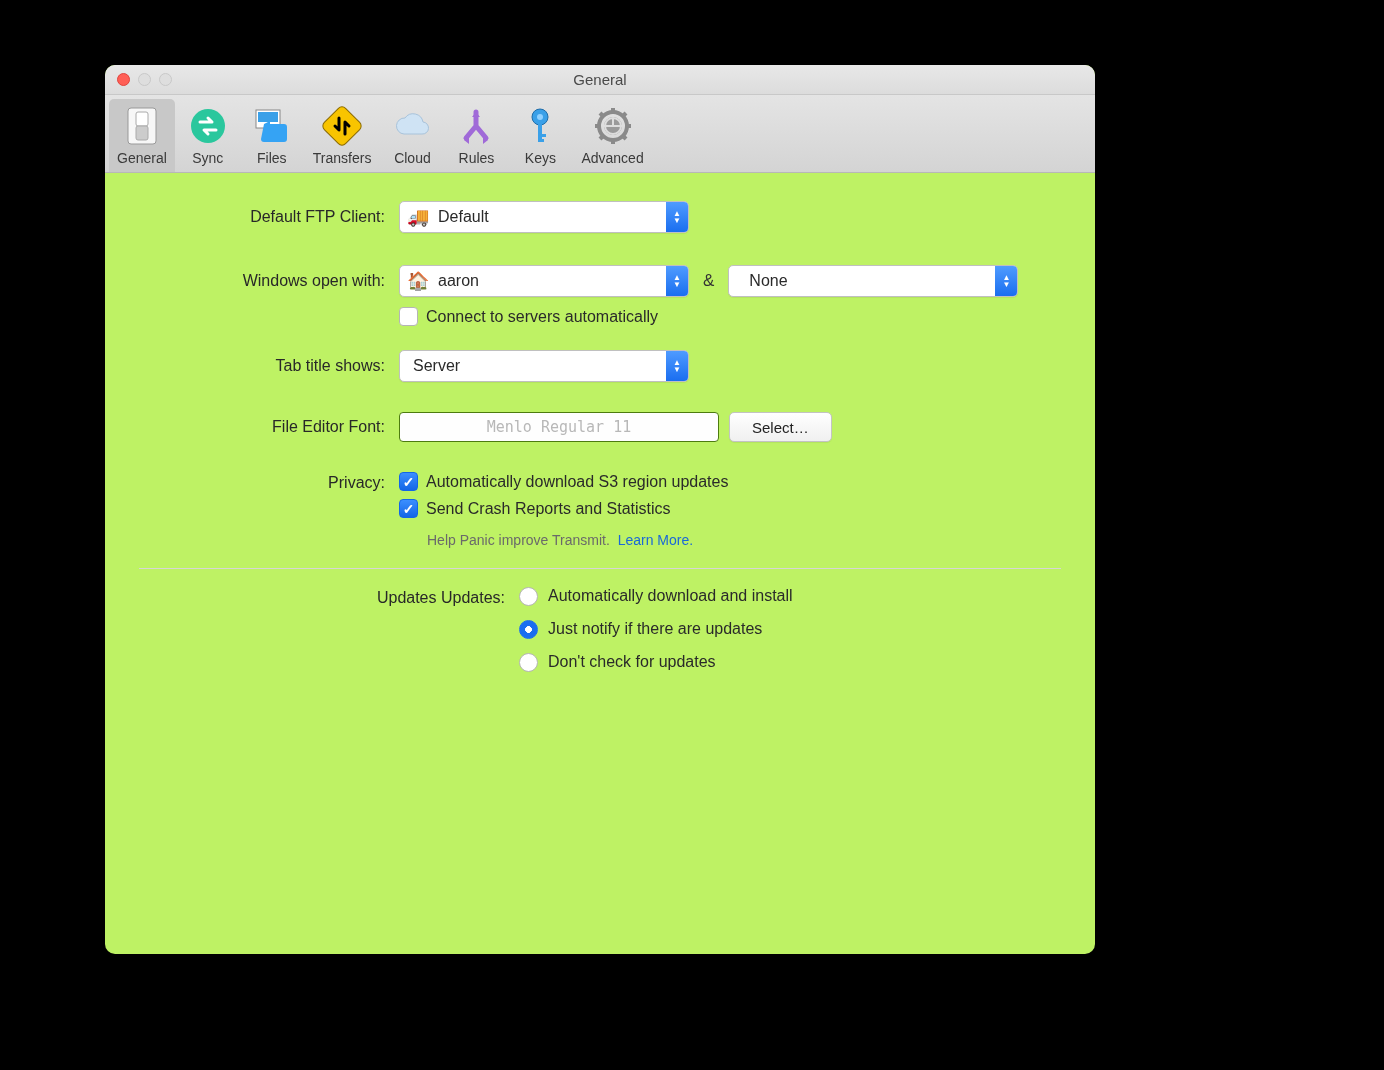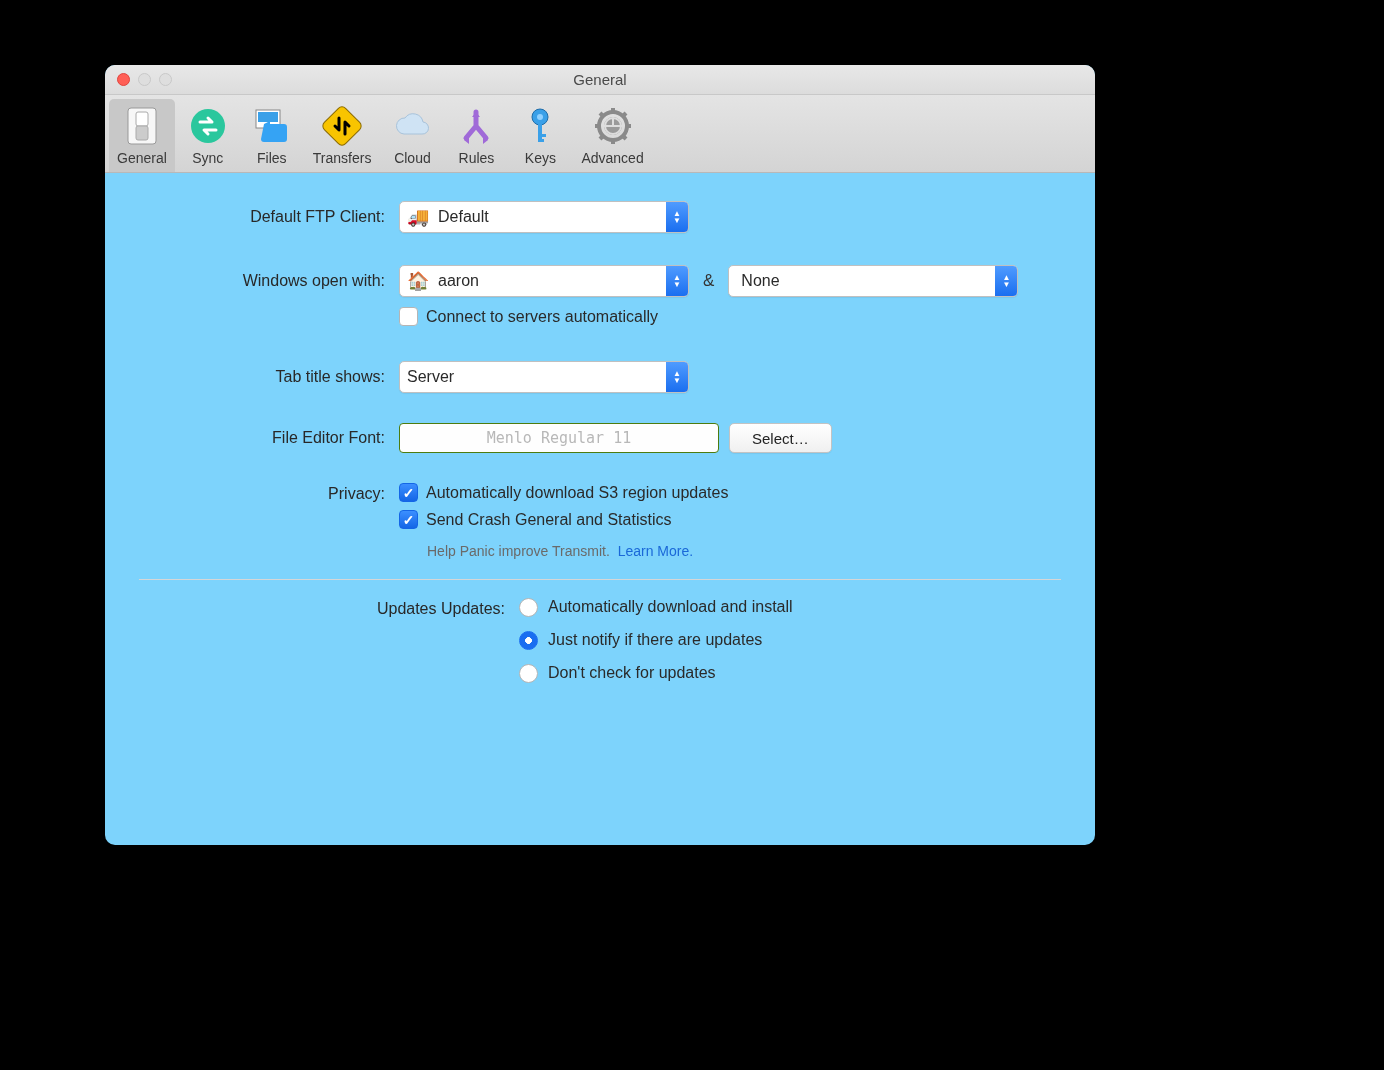--- a/index.html
+++ b/index.html
@@ -10,22 +10,22 @@
     font-family: -apple-system, BlinkMacSystemFont, "Helvetica Neue", Arial, sans-serif;
     width: 1384px;
     height: 1070px;
     position: relative;
   }
   .window {
     position: absolute;
     left: 105px;
     top: 65px;
     width: 990px;
-    height: 780px;
-    background: #7dd3fc;
+    height: 889px;
+    background: #bef264;
     border-radius: 10px;
     box-shadow: 0 20px 60px rgba(0,0,0,0.5);
     overflow: hidden;
     display: flex;
     flex-direction: column;
   }
   .titlebar {
     height: 30px;
     background: linear-gradient(#e8e8e8, #dcdcdc);
     border-bottom: 1px solid #c8c8c8;
@@ -348,41 +348,41 @@
     <div class="row">
       <div class="label">Windows open with:</div>
       <div class="controls">
         <div class="popup" style="width:290px">
           <span class="pop-icon">🏠</span>
           <span class="pop-text">aaron</span>
           <span class="pop-arrows">▲<br>▼</span>
         </div>
         <span class="amp">&amp;</span>
         <div class="popup" style="width:290px">
-          <span class="pop-text" style="padding-left:12px">None</span>
+          <span class="pop-text" style="padding-left:20px">None</span>
           <span class="pop-arrows">▲<br>▼</span>
         </div>
       </div>
     </div>
 
-    <div class="row" style="margin-top:-6px; margin-bottom:33px;">
+    <div class="row" style="margin-top:-6px; margin-bottom:22px;">
       <div class="label"></div>
       <div class="controls">
         <div class="check-row">
           <span class="checkbox"></span>
           <span>Connect to servers automatically</span>
         </div>
       </div>
     </div>
 
     <div class="row">
       <div class="label">Tab title shows:</div>
       <div class="controls">
         <div class="popup" style="width:290px">
-          <span class="pop-text" style="padding-left:7px">Server</span>
+          <span class="pop-text" style="padding-left:13px">Server</span>
           <span class="pop-arrows">▲<br>▼</span>
         </div>
       </div>
     </div>
 
     <div style="height:14px"></div>
 
     <div class="row">
       <div class="label">File Editor Font:</div>
       <div class="controls">
@@ -399,21 +399,21 @@
 
     <div class="row" style="align-items:flex-start; margin-bottom:4px;">
       <div class="label" style="padding-top:2px">Privacy:</div>
       <div class="controls" style="flex-direction:column; align-items:flex-start; gap:6px;">
         <div class="check-row">
           <span class="checkbox checked">✓</span>
           <span>Automatically download S3 region updates</span>
         </div>
         <div class="check-row">
           <span class="checkbox checked">✓</span>
-          <span>Send Crash General and Statistics</span>
+          <span>Send Crash Reports and Statistics</span>
         </div>
         <div class="help-text">
           <span>Help Panic improve Transmit.</span>
           &nbsp;<a>Learn More.</a>
         </div>
       </div>
     </div>
 
     <hr class="sep">
 

